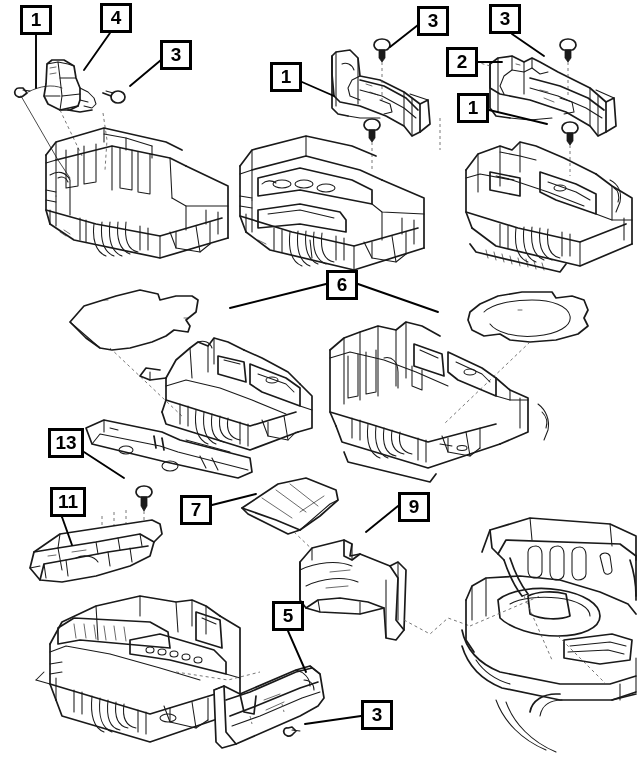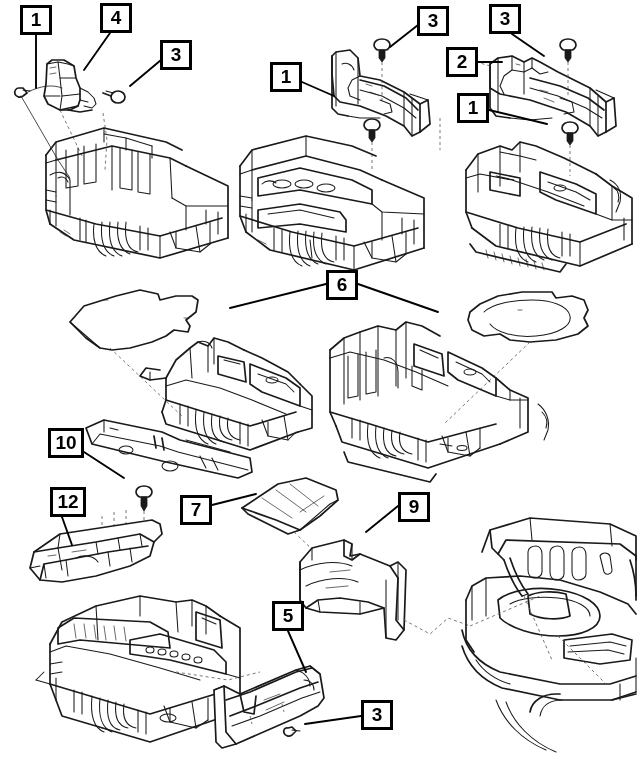--- a/index.html
+++ b/index.html
@@ -682,24 +682,24 @@
       <div class="callout-box" style="left: 446px; top: 47px; width: 32px; height: 30px; font-size: 19px; border-color: rgb(0, 0, 0); background: rgb(255, 255, 255);">
         <span class="callout-num">2</span>
       </div>
       <div class="callout-box" style="left: 457px; top: 93px; width: 32px; height: 30px; font-size: 19px; border-color: rgb(0, 0, 0); background: rgb(255, 255, 255);">
         <span class="callout-num">1</span>
       </div>
       <div class="callout-box" style="left: 326px; top: 270px; width: 32px; height: 30px; font-size: 19px; border-color: rgb(0, 0, 0); background: rgb(255, 255, 255);">
         <span class="callout-num">6</span>
       </div>
       <div class="callout-box" style="left: 48px; top: 428px; width: 36px; height: 30px; font-size: 19px; border-color: rgb(0, 0, 0); background: rgb(255, 255, 255);">
-        <span class="callout-num">10</span>
+        <span class="callout-num">13</span>
       </div>
       <div class="callout-box" style="left: 50px; top: 487px; width: 36px; height: 30px; font-size: 19px; border-color: rgb(0, 0, 0); background: rgb(255, 255, 255);">
-        <span class="callout-num">12</span>
+        <span class="callout-num">11</span>
       </div>
       <div class="callout-box" style="left: 180px; top: 495px; width: 32px; height: 30px; font-size: 19px; border-color: rgb(0, 0, 0); background: rgb(255, 255, 255);">
         <span class="callout-num">7</span>
       </div>
       <div class="callout-box" style="left: 398px; top: 492px; width: 32px; height: 30px; font-size: 19px; border-color: rgb(0, 0, 0); background: rgb(255, 255, 255);">
         <span class="callout-num">9</span>
       </div>
       <div class="callout-box" style="left: 272px; top: 601px; width: 32px; height: 30px; font-size: 19px; border-color: rgb(0, 0, 0); background: rgb(255, 255, 255);">
         <span class="callout-num">5</span>
       </div>

